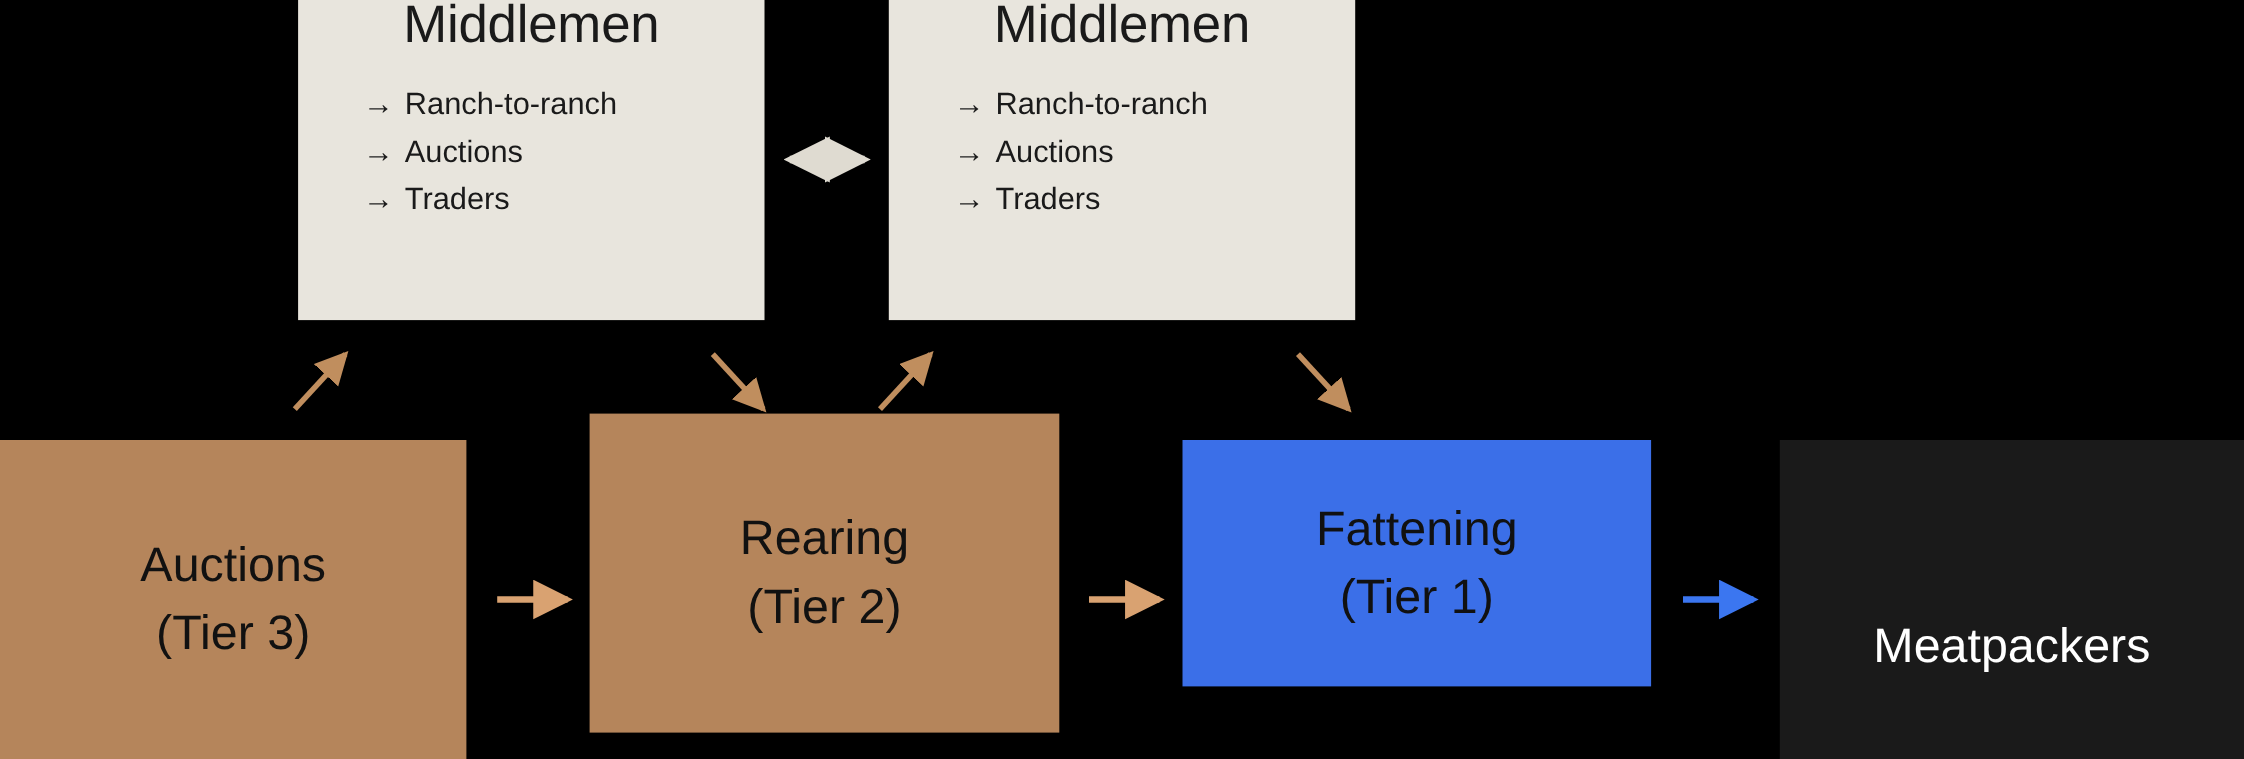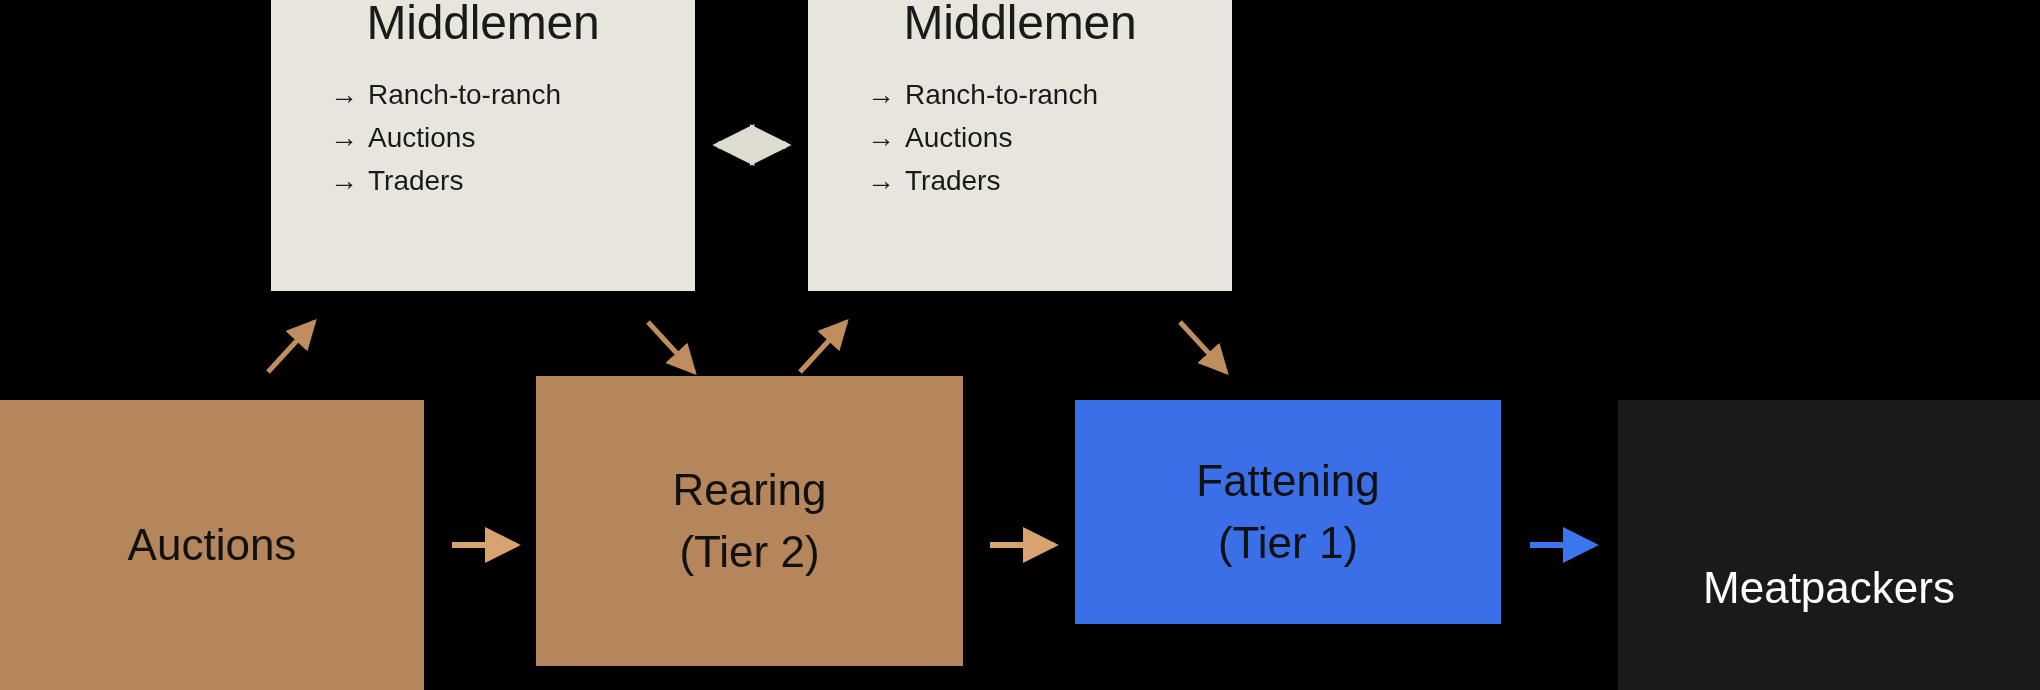--- a/index.html
+++ b/index.html
@@ -85,20 +85,21 @@
     pointer-events: none;
   }
 </style>
 </head>
 <body>
 
 <div id="stage" style="width: 2040px; height: 690px; background: rgb(0, 0, 0);">
 
   <div class="stage-box" id="box-breeding" style="left: 0px; top: 400px; width: 424px; height: 290px; background: rgb(181, 133, 91);">
     <div class="line" style="color: rgb(17, 17, 17);">Auctions</div>
+    <div class="line" style="color: rgb(17, 17, 17);">(Tier 3)</div>
   </div>
 
   <div class="stage-box" id="box-rearing" style="left: 536px; top: 376px; width: 427px; height: 290px; background: rgb(181, 133, 91);">
     <div class="line" style="color: rgb(17, 17, 17);">Rearing</div>
     <div class="line" style="color: rgb(17, 17, 17); text-align: center;">(Tier 2)</div>
   </div>
 
   <div class="stage-box" id="box-fattening" style="left: 1075px; top: 400px; width: 426px; height: 224px; background: rgb(59, 111, 232);">
     <div class="line" style="color: rgb(17, 17, 17);">Fattening</div>
     <div class="line" style="color: rgb(17, 17, 17);">(Tier 1)</div>

